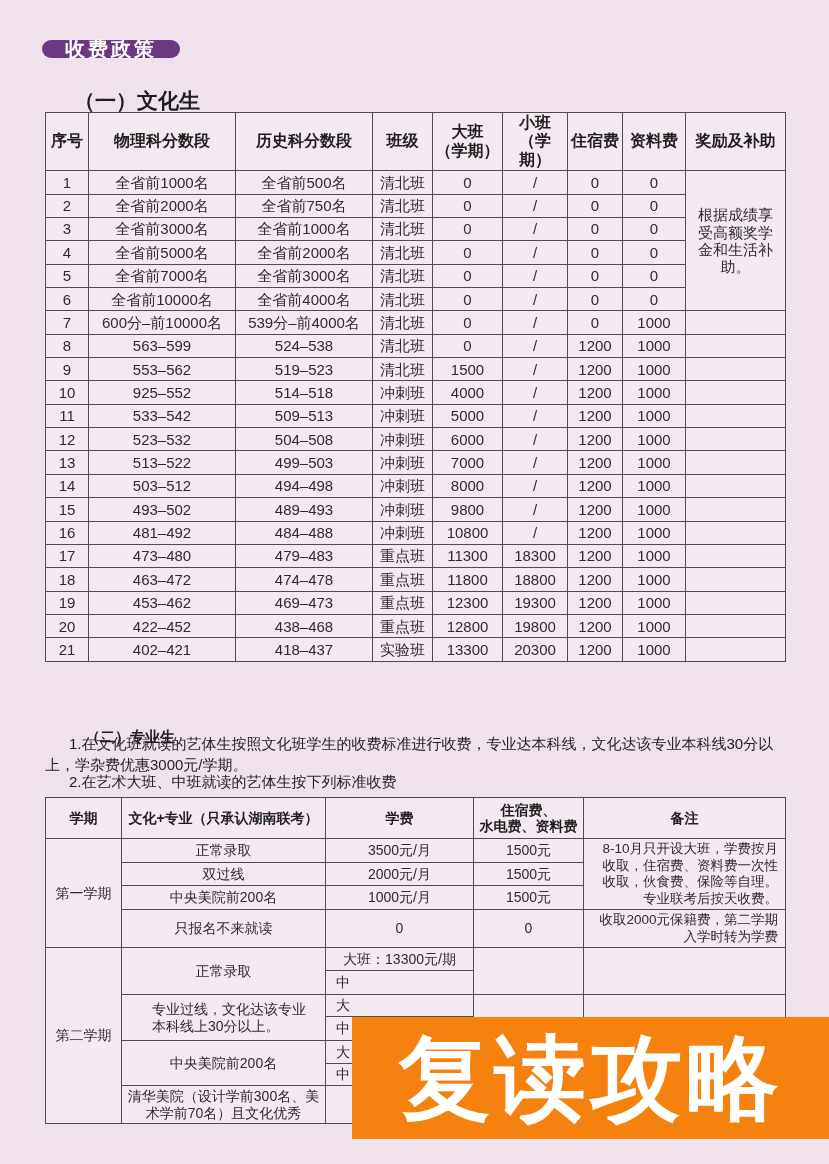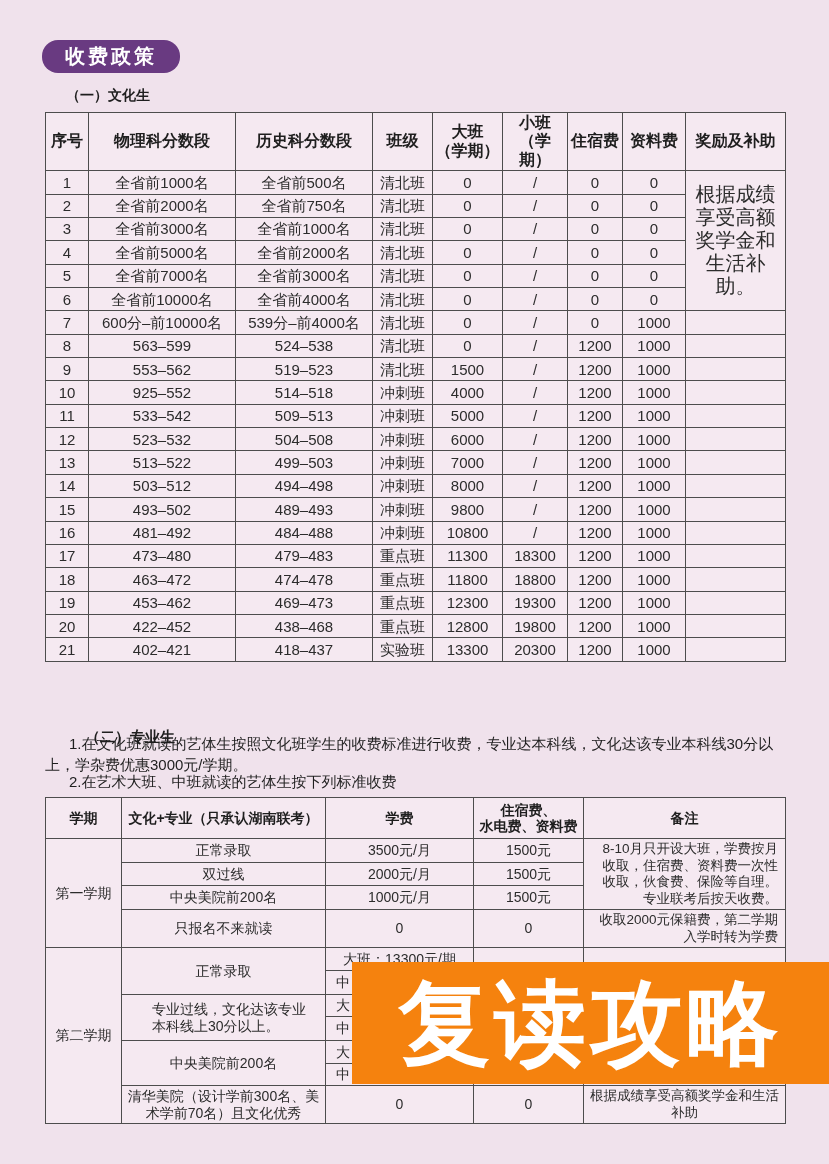--- a/index.html
+++ b/index.html
@@ -4,57 +4,57 @@
 <style>
   * { box-sizing: border-box; margin: 0; padding: 0; }
   html,body { background:#e8dae4; }
   .page {
     position: relative; width: 829px; height: 1164px;
     background: #f0e2ec; overflow: hidden;
     font-family: "Liberation Sans", "DejaVu Sans", sans-serif;
     color: #262626;
   }
   .badge {
-    position: absolute; left: 42px; top: 40px; width: 138px; height: 33px;
+    position: absolute; left: 42px; top: 40px; width: 138px; height: 18px;
     background: #693a81; border-radius: 16px;
     display: flex; align-items: center; justify-content: center;
     color: #fff; font-size: 20px; font-weight: bold; letter-spacing: 3px;
   }
-  .sec-title { position: absolute; left: 66px; font-weight: bold; font-size: 14px; color:#1e1e1e; }
+  .sec-title { position: absolute; left: 74px; font-weight: bold; font-size: 21px; color:#1e1e1e; }
   #sec1-title { top: 87px; }
   table { position: absolute; left: 45px; border-collapse: collapse; table-layout: fixed; }
   th, td {
     border: 1px solid #4d4d4d; background: #f5e9f1;
     text-align: center; vertical-align: middle;
     font-size: 15px; line-height: 1.15; padding: 1px 2px; overflow: hidden;
     color: #2c2c2c;
   }
   th { font-weight: bold; font-size: 16px; color:#1e1e1e; }
   #table1 { top: 112px; width: 740px; height: 550px; }
   #table1 thead tr { height: 47px; }
-  #table1 td.reward { padding: 0 6px; font-size: 20px; }
+  #table1 td.reward { padding: 0 6px; font-size: 15px; }
   .para {
     position: absolute; left: 45px; width: 744px;
     font-size: 15px; line-height: 20.5px; text-indent: 1.6em; color:#1e1e1e;
   }
   #notes1 { top: 671px; }
   #sec2-title { position: absolute; left: 61px; top: 712px; width: 744px;
     text-indent: 1.6em; font-weight: bold; font-size: 15px; color:#1e1e1e;margin-top:16px; }
   #para1 { top: 734px; }
   #para2 { top: 772px; }
   #table2 { top: 797px; width: 740px; height: 323px; }
   #table2 thead tr { height: 41px; }
   #table2 th { font-size: 14px; white-space: nowrap; }
   #table2 td { font-size: 14px; }
   #table2 td.note { text-align: right; font-size: 13.5px; line-height: 16.5px; padding: 2px 7px; }
   #table2 td.note-center { font-size: 13.5px; line-height: 16.5px; }
   #table2 td.fee-frag { text-align: left; padding-left: 10px; }
   #table2 td.cat-left { text-align: left; padding: 0 8px 0 30px; }
   .banner {
-    position: absolute; left: 352px; top: 962px; width: 477px; height: 122px;
+    position: absolute; left: 352px; top: 1017px; width: 477px; height: 122px;
     background: #f5820e; z-index: 5;
     display: flex; align-items: center; justify-content: center;
   }
   .banner span {
     color: #ffffff; font-size: 92px; font-weight: bold; letter-spacing: 4px; line-height: 1;
     white-space: nowrap;
   }
 </style>
 </head>
 <body>

